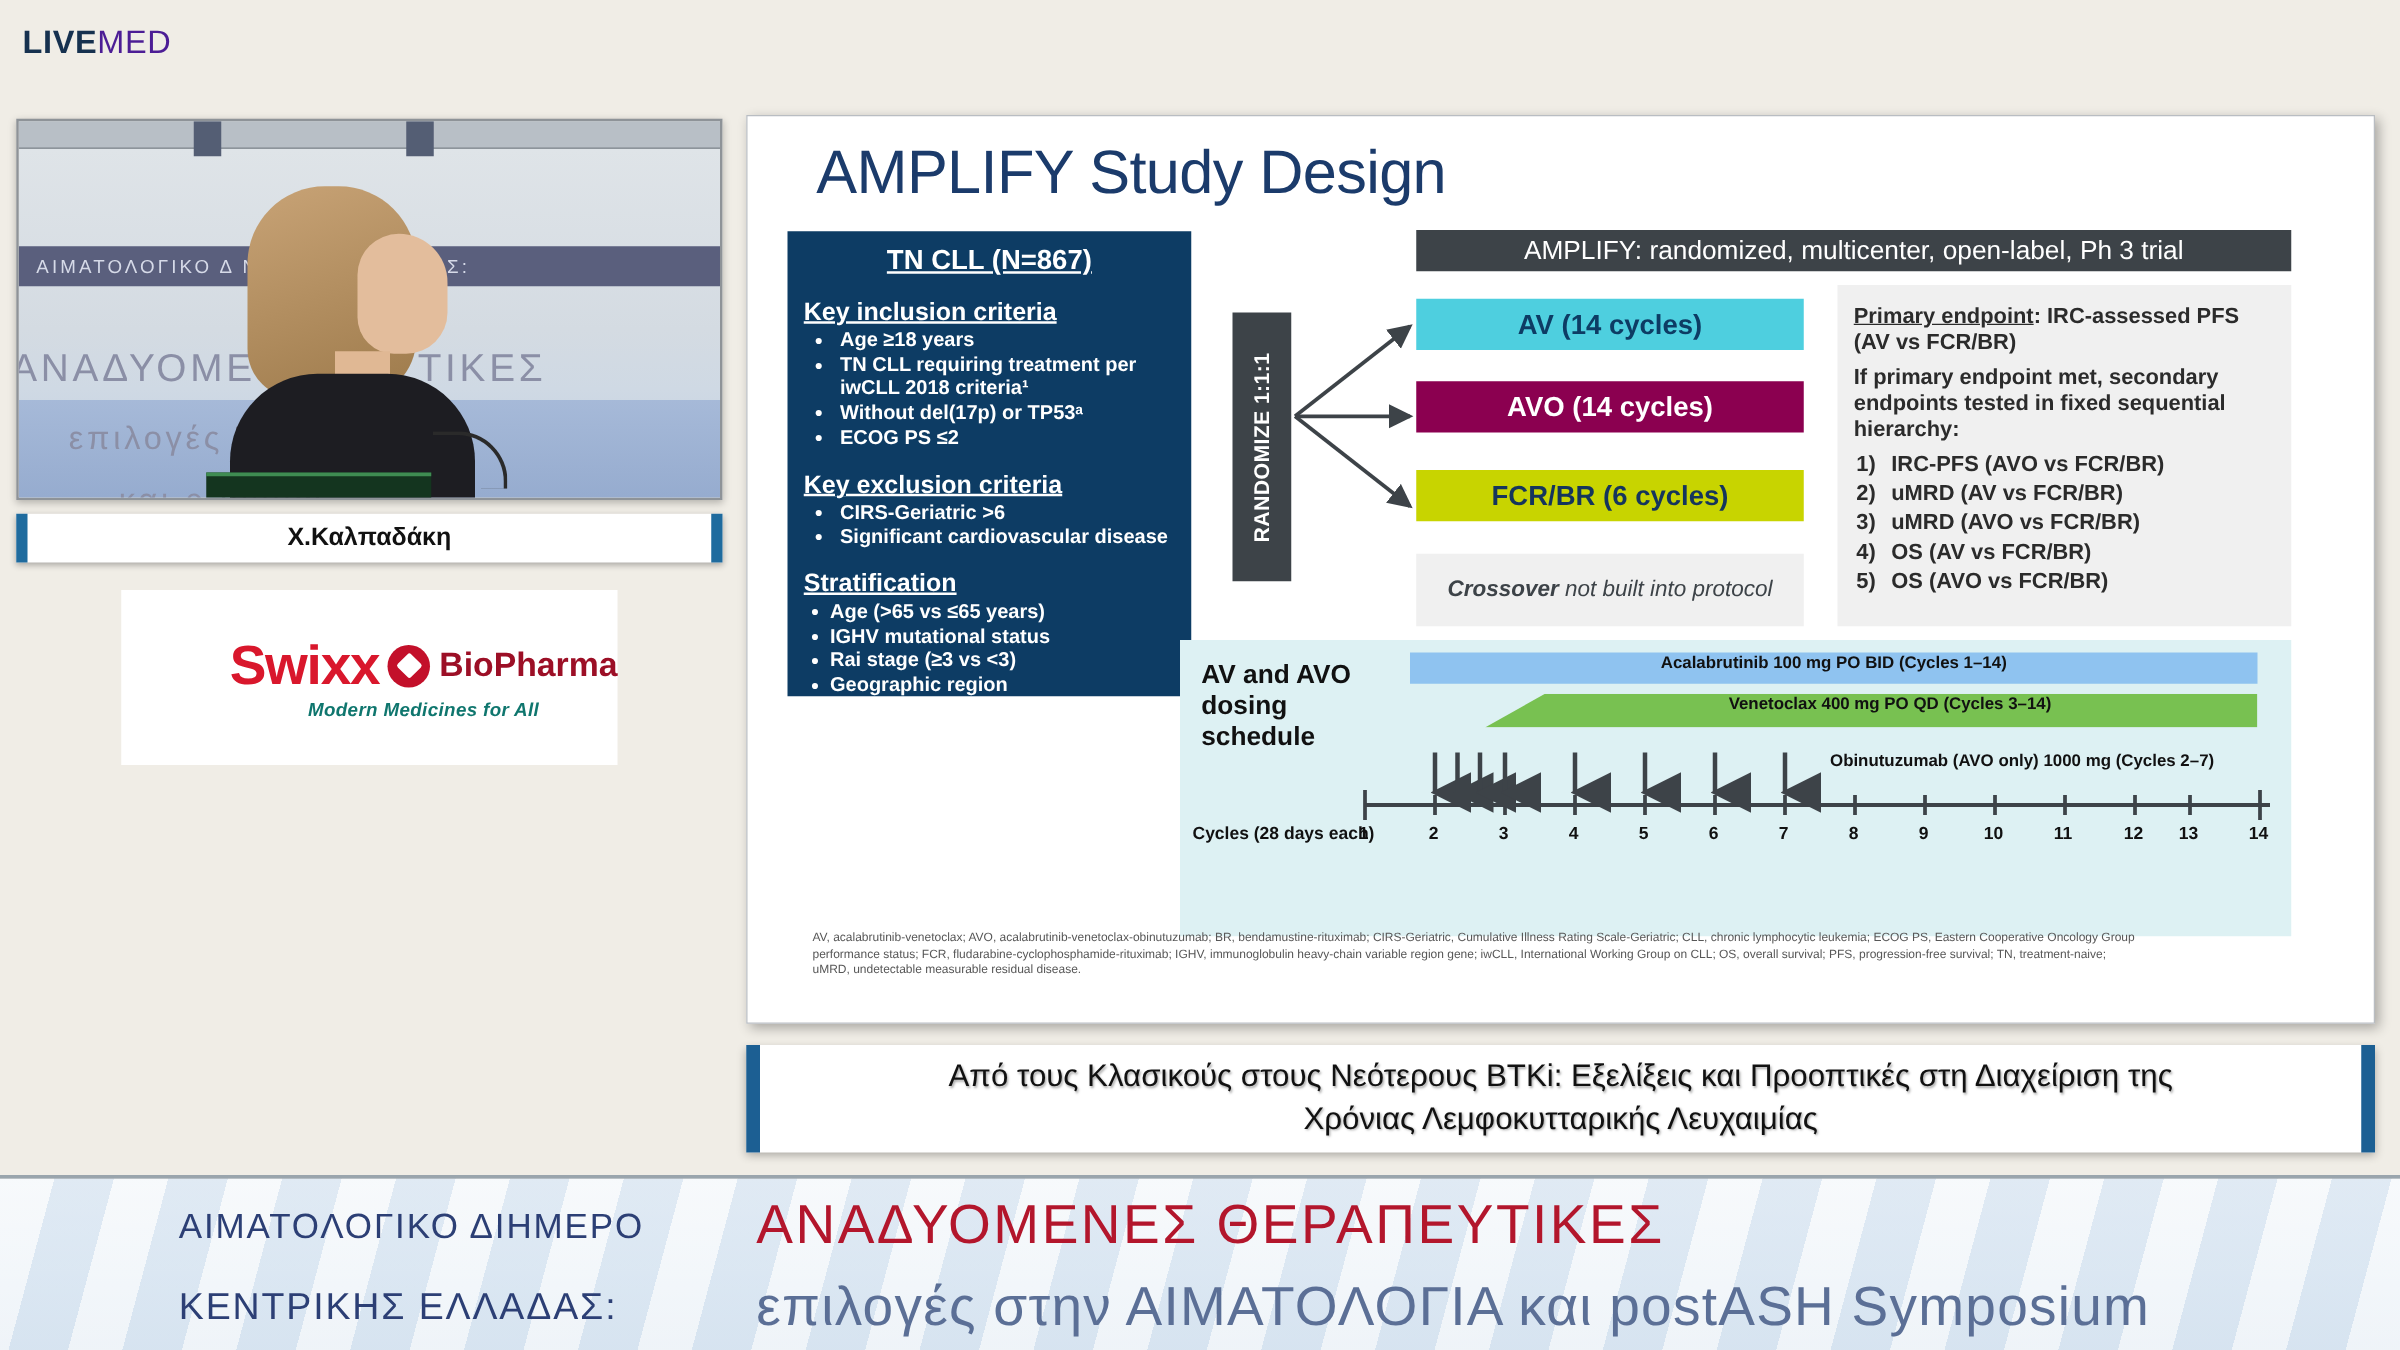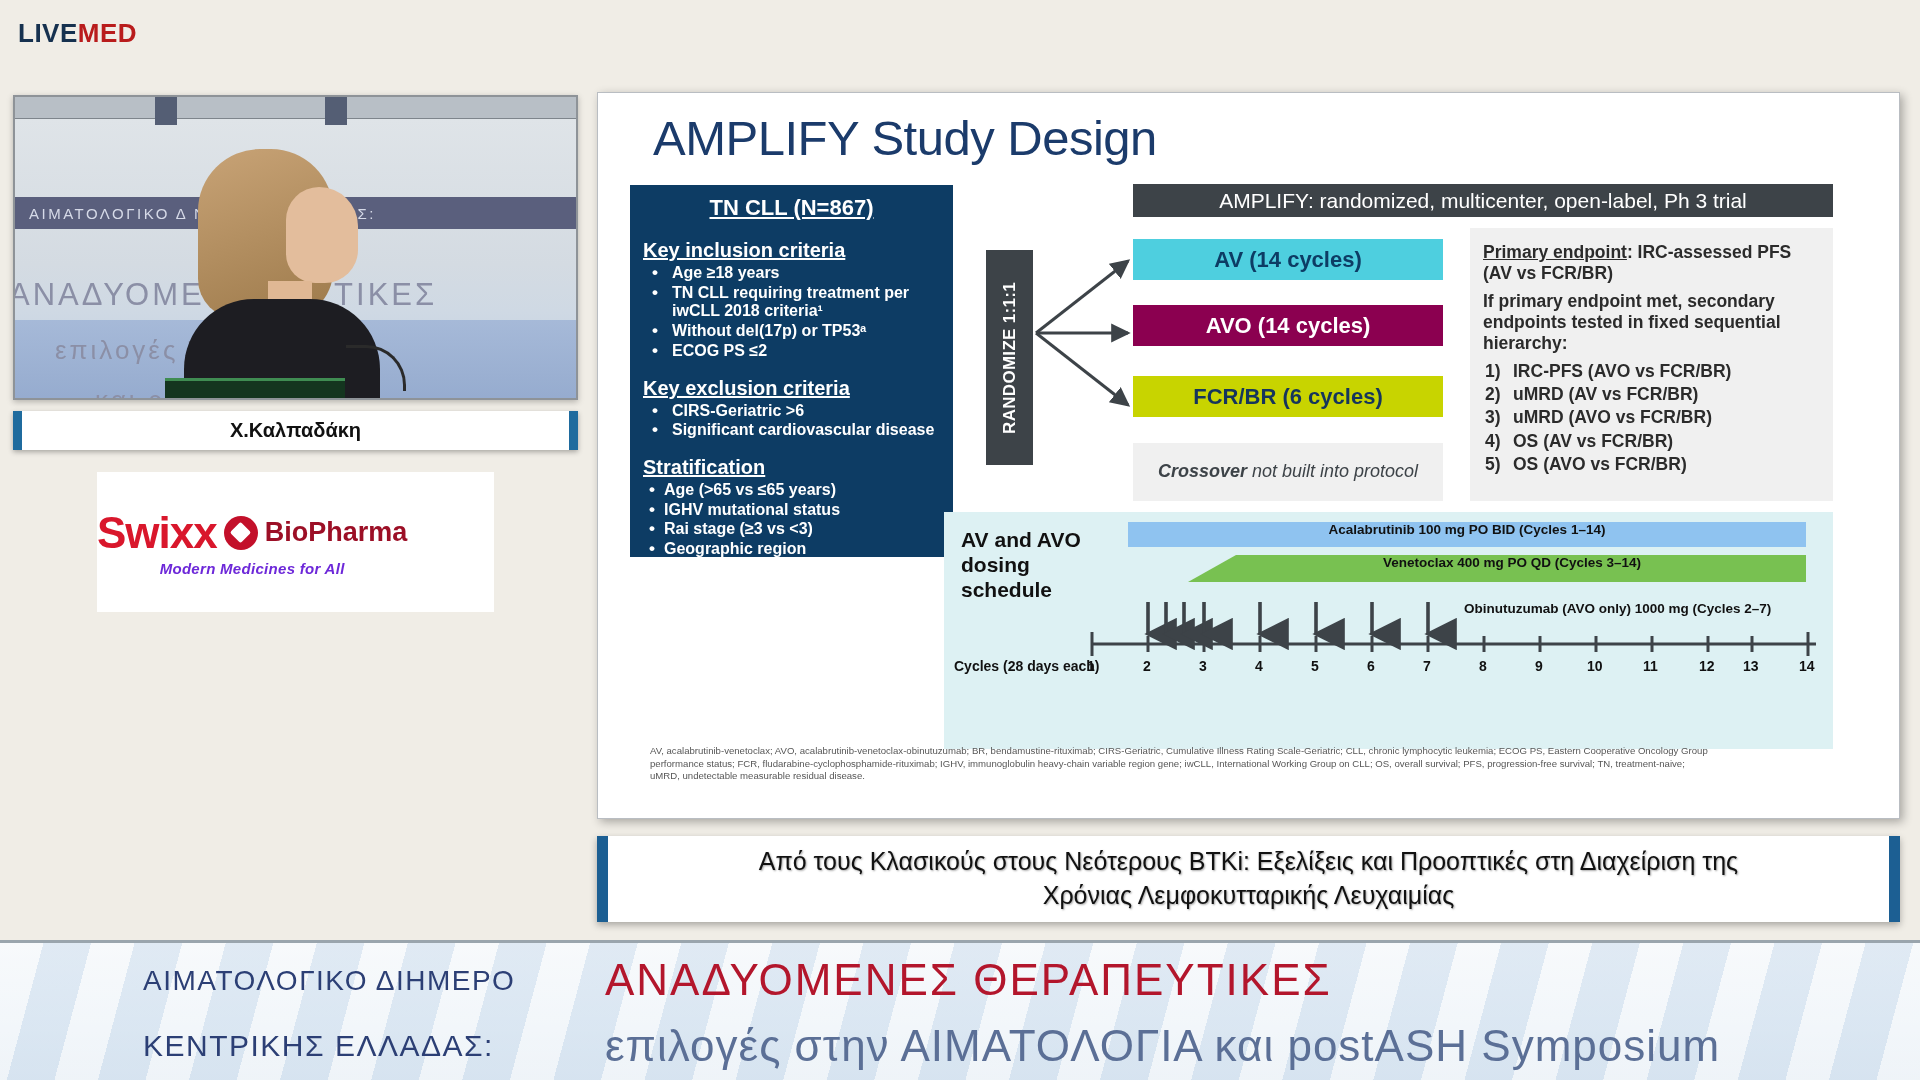--- a/index.html
+++ b/index.html
@@ -11,21 +11,21 @@
     overflow: hidden;
   }
 
   
   #livemed-logo {
     position: absolute; left: 18px; top: 18px;
     font-size: 26px; letter-spacing: .5px; color: #16314f;
     display: flex; align-items: baseline;
   }
   #livemed-logo .lm-bold { font-weight: 800; }
-  #livemed-logo .lm-light { font-weight: 700; color: #b91c1c; }
+  #livemed-logo .lm-light { font-weight: 400; color: #4c1d95; }
 
   
   #left-col { position: absolute; left: 13px; top: 95px; width: 565px; }
 
   #video-thumb {
     position: relative; width: 565px; height: 305px;
     border: 2px solid #8e9398; overflow: hidden;
     background: linear-gradient(#c9cfd5, #b9c3cd);
     box-shadow: 0 2px 6px rgba(0,0,0,.25);
   }
@@ -74,33 +74,33 @@
   }
 
   #sponsored-by {
     margin-top: 48px; text-align:center;
     font-size:34px; font-weight:800; color:#111;
     text-shadow: 2px 2px 3px rgba(0,0,0,.28);
   }
 
   #sponsor-card {
     margin: 22px auto 0; width: 397px; height: 140px; background:#fff;
-    display:flex; align-items:center; justify-content:flex-start;
+    display:flex; align-items:center; justify-content:flex-end;
   }
   #swixx-logo { text-align:center; }
   #swixx-row { display:flex; align-items:center; justify-content:center; gap:7px; }
   #swixx-word { font-size:44px; font-weight:800; color:#d9172c; letter-spacing:-1px;
     font-family:"Liberation Sans",sans-serif; }
   #swixx-mark { width:34px; height:34px; border-radius:50%; background:#c3102a;
     display:flex; align-items:center; justify-content:center; }
   #swixx-mark i { display:block; width:15px; height:15px; background:#fff;
     transform: rotate(45deg); border-radius:2px; }
   #swixx-bio { font-size:27px; font-weight:800; color:#9c0f26; }
   #swixx-tag { margin-top:2px; font-size:15px; font-style:italic; font-weight:700;
-    color:#6d28d9; letter-spacing:.3px; }
+    color:#0f766e; letter-spacing:.3px; }
 
   
   #slide {
     position:absolute; left:597px; top:92px; width:1303px; height:727px;
     background:#fff; border:1px solid #b9bdc2;
     box-shadow: 3px 3px 9px rgba(0,0,0,.3);
   }
   #slide-title {
     position:absolute; left:55px; top:17px;
     font-size:49px; color:#1b3b6b; font-weight:400;

